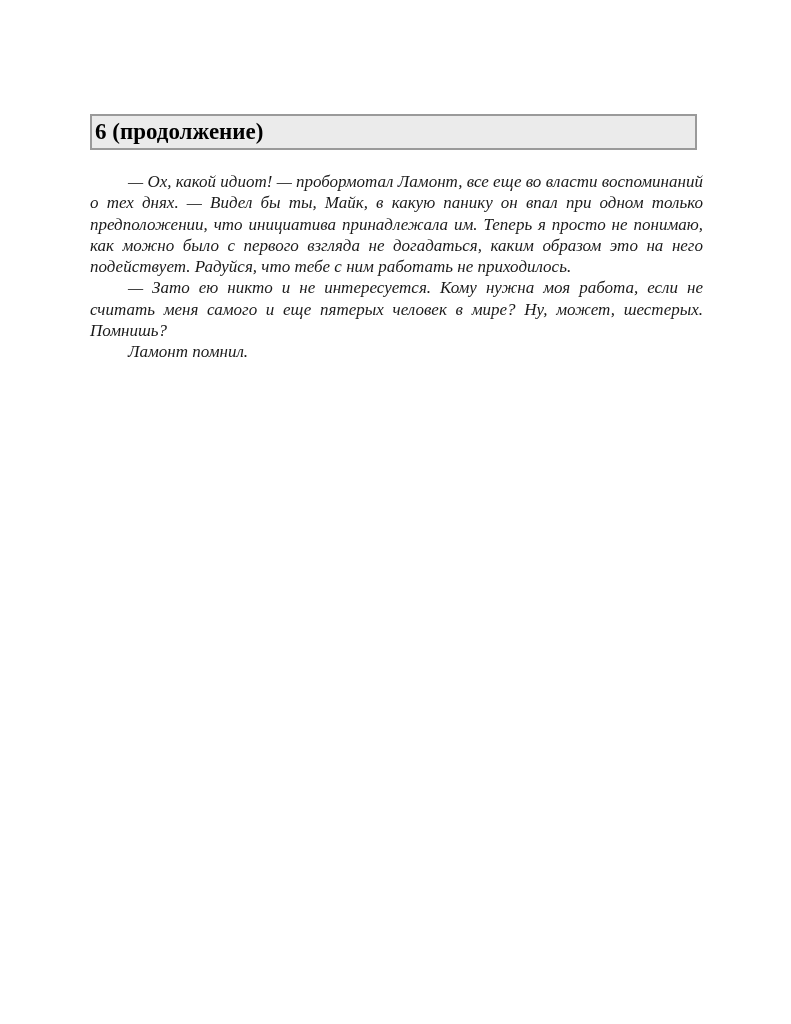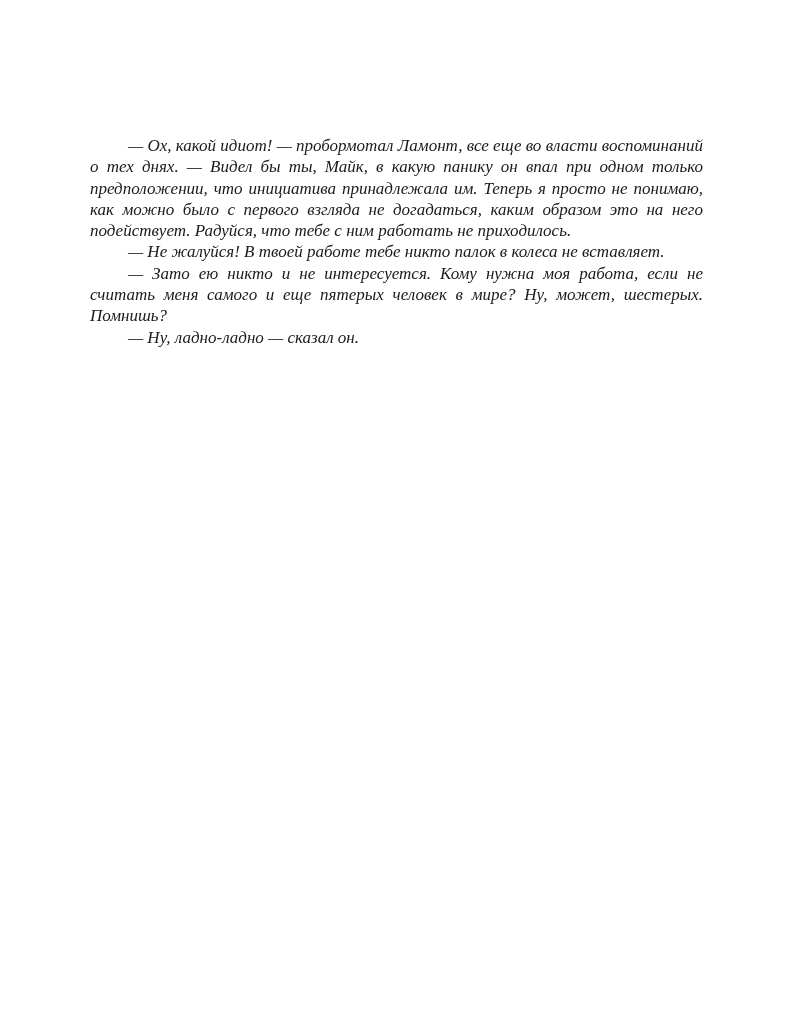--- a/index.html
+++ b/index.html
@@ -46,21 +46,23 @@
     text-align: justify;
     text-indent: 38px;
     letter-spacing: 0;
   }
 </style>
 </head>
 <body>
 
 <div class="page">
 
+  <div class="section-header">
+    <span>6 (продолжение)</span>
+  </div>
 
   <div class="body-text">
     <p>— Ох, какой идиот! — пробормотал Ламонт, все еще во власти воспоминаний о тех днях. — Видел бы ты, Майк, в какую панику он впал при одном только предположении, что инициатива принадлежала им. Теперь я просто не понимаю, как можно было с первого взгляда не догадаться, каким образом это на него подействует. Радуйся, что тебе с ним работать не приходилось.</p>
-    <p>— Не жалуйся! В твоей работе тебе никто палок в колеса не вставляет.</p>
     <p>— Зато ею никто и не интересуется. Кому нужна моя работа, если не считать меня самого и еще пятерых человек в мире? Ну, может, шестерых. Помнишь?</p>
-    <p>— Ну, ладно-ладно — сказал он.</p>
+    <p>Ламонт помнил.</p>
   </div>
 
 </div>
 
 </body></html>

